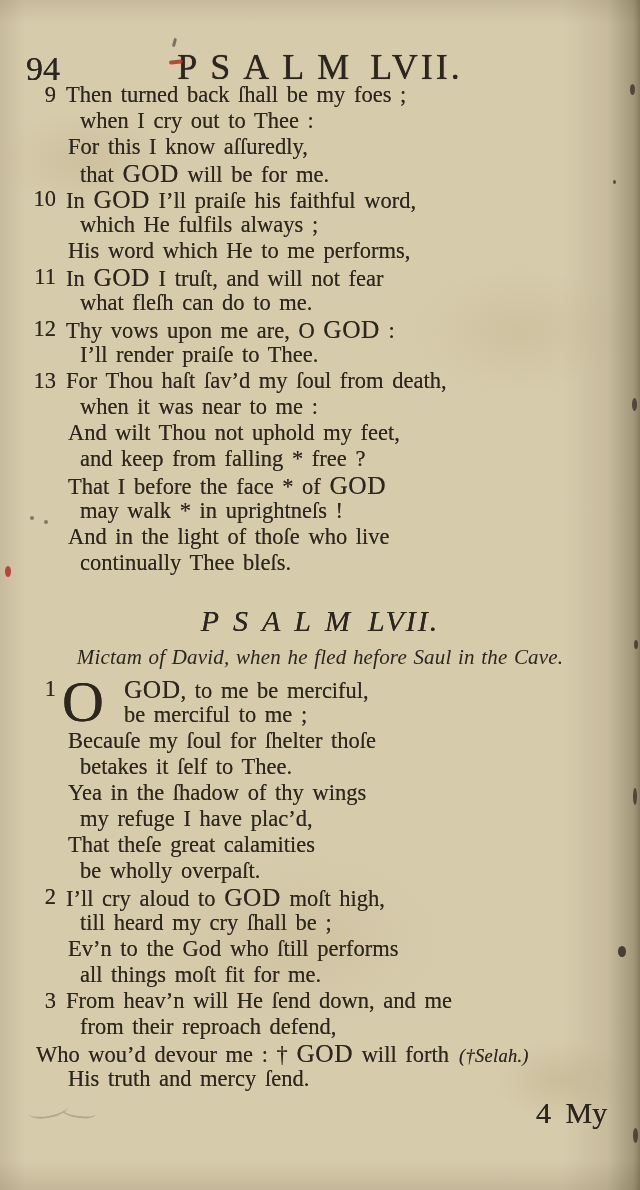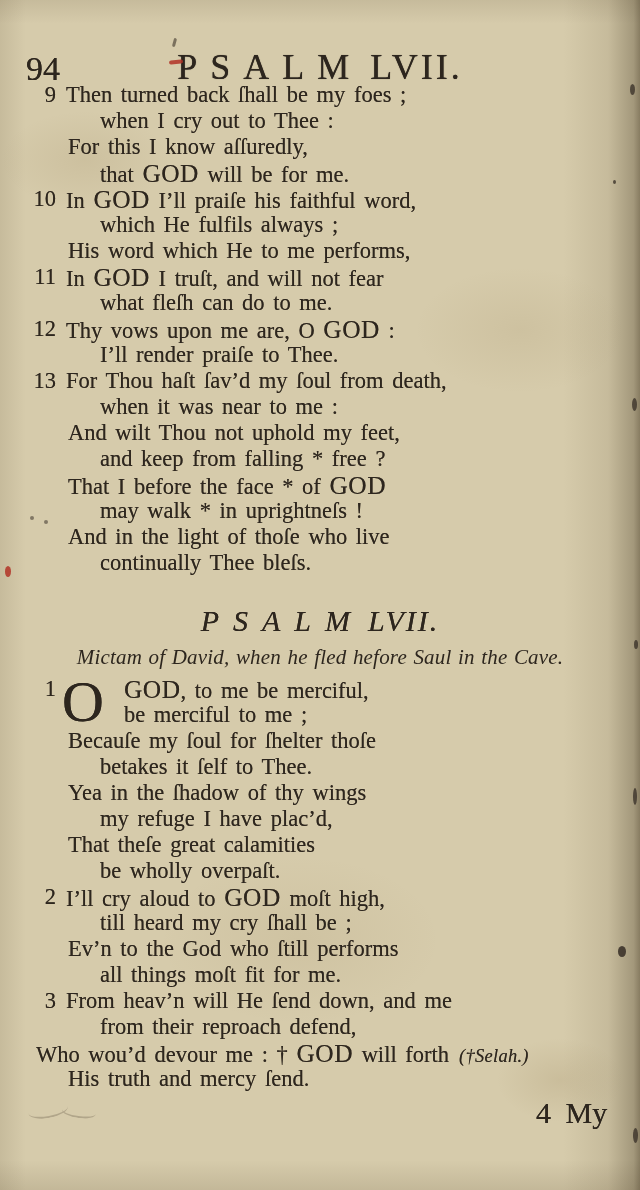--- a/index.html
+++ b/index.html
@@ -32,21 +32,21 @@
   #red-dash{position:absolute;left:169px;top:60px;width:14px;height:3.5px;background:var(--red);transform:rotate(-6deg);border-radius:2px;opacity:.85;}
   #head-tick{position:absolute;left:173px;top:38px;width:3px;height:9px;background:#4a4034;border-radius:2px;transform:rotate(15deg);opacity:.65;}
   
   .block{position:absolute;left:0;width:100%;}
   #block1{top:82px;}
   #block2{top:676px;}
   .line{position:relative;height:26px;line-height:26px;font-size:22.5px;white-space:nowrap;word-spacing:3px;text-shadow:0 0 .35px rgba(40,30,20,.6);}
   .vnum{position:absolute;left:24px;width:32px;text-align:right;}
   .i0{padding-left:66px;}
   .i1{padding-left:68px;}
-  .i2{padding-left:100px;}
+  .i2{padding-left:80px;}
   .i3{padding-left:36px;}
   .pad-drop{padding-left:124px !important;}
   .caps{font-size:1.13em;letter-spacing:.5px;}
   .dropcap{position:absolute;left:62px;top:1px;font-size:58px;line-height:50px;text-shadow:0 0 .6px currentColor;}
   .note{font-style:italic;font-size:.82em;margin-left:10px;letter-spacing:.3px;}
   
   #sec-heading{position:absolute;top:604px;left:0;width:100%;text-align:center;font-style:italic;font-size:30px;text-shadow:0 0 .5px currentColor;}
   #sec-heading .hword{letter-spacing:14px;margin-right:4px;}
   #sec-heading .hnum{letter-spacing:2px;}
   #subtitle{position:absolute;top:645px;left:0;width:100%;text-align:center;font-style:italic;font-size:21px;letter-spacing:.2px;word-spacing:1px;}

